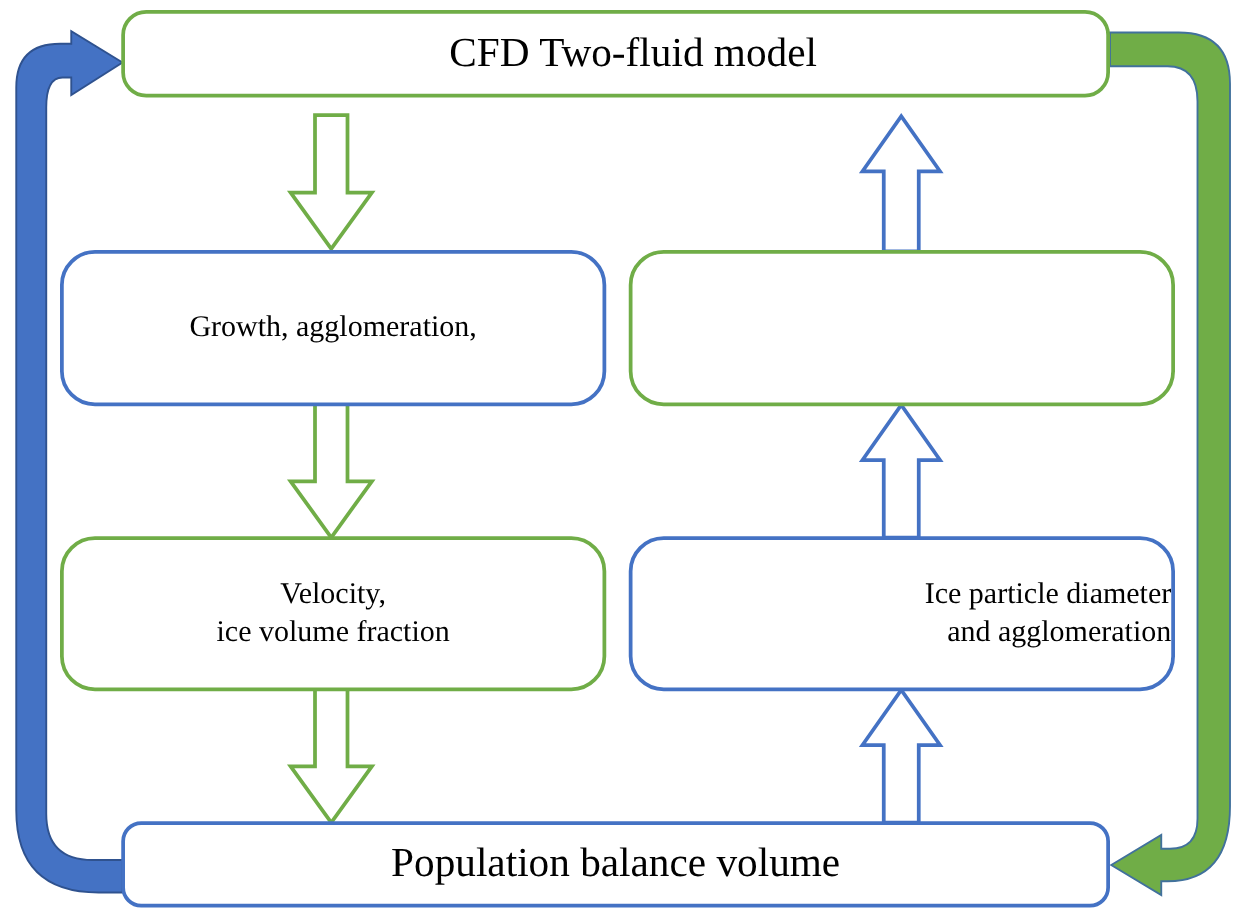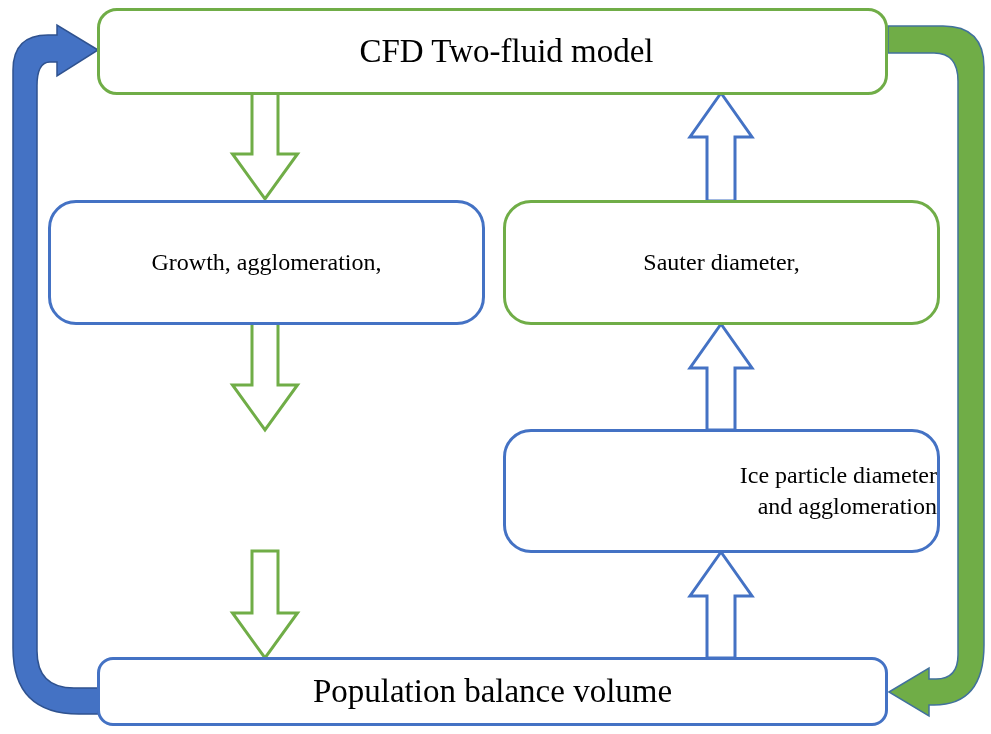--- a/index.html
+++ b/index.html
@@ -50,32 +50,35 @@
 
     <polygon class="green-hollow" points="252,92 252,154 232.5,154 265,199 297.5,154 278,154 278,92"></polygon>
     <polygon class="green-hollow" points="252,323 252,385 232.5,385 265,430 297.5,385 278,385 278,323"></polygon>
     <polygon class="green-hollow" points="252,551 252,613 232.5,613 265,658 297.5,613 278,613 278,551"></polygon>
 
     <polygon class="blue-hollow" points="707,201 707,137 690,137 721,93 752,137 735,137 735,201"></polygon>
     <polygon class="blue-hollow" points="707,430 707,368 690,368 721,324 752,368 735,368 735,430"></polygon>
     <polygon class="blue-hollow" points="707,658 707,596 690,596 721,552 752,596 735,596 735,658"></polygon>
   </svg>
 
-  <div class="box green-border single" style="left:97px;top:8px;width:791px;height:87px;border-radius:20px;padding-left:28px;">
+  <div class="box green-border single" style="left:97px;top:8px;width:791px;height:70px;border-radius:20px;padding-left:28px;">
     <span>CFD Two-fluid model</span>
   </div>
 
   <div class="box blue-border" style="left:48px;top:200px;width:437px;height:125px;border-radius:28px;">
     <span>Growth, agglomeration,</span>
   </div>
 
   <div class="box green-border" style="left:503px;top:200px;width:437px;height:125px;border-radius:28px;">
-    <span>Sauter diameter,</span>
   </div>
 
+  <div class="box green-border" style="left:48px;top:429px;width:437px;height:124px;border-radius:28px;">
+    <span>Velocity,</span>
+    <span>ice volume fraction</span>
+  </div>
 
   <div class="box blue-border" style="left:503px;top:429px;width:437px;height:124px;border-radius:28px;align-items:flex-end;">
     <span>Ice particle diameter</span>
     <span>and agglomeration</span>
   </div>
 
   <div class="box blue-border single" style="left:97px;top:657px;width:791px;height:69px;border-radius:16px;">
     <span>Population balance volume</span>
   </div>
 

